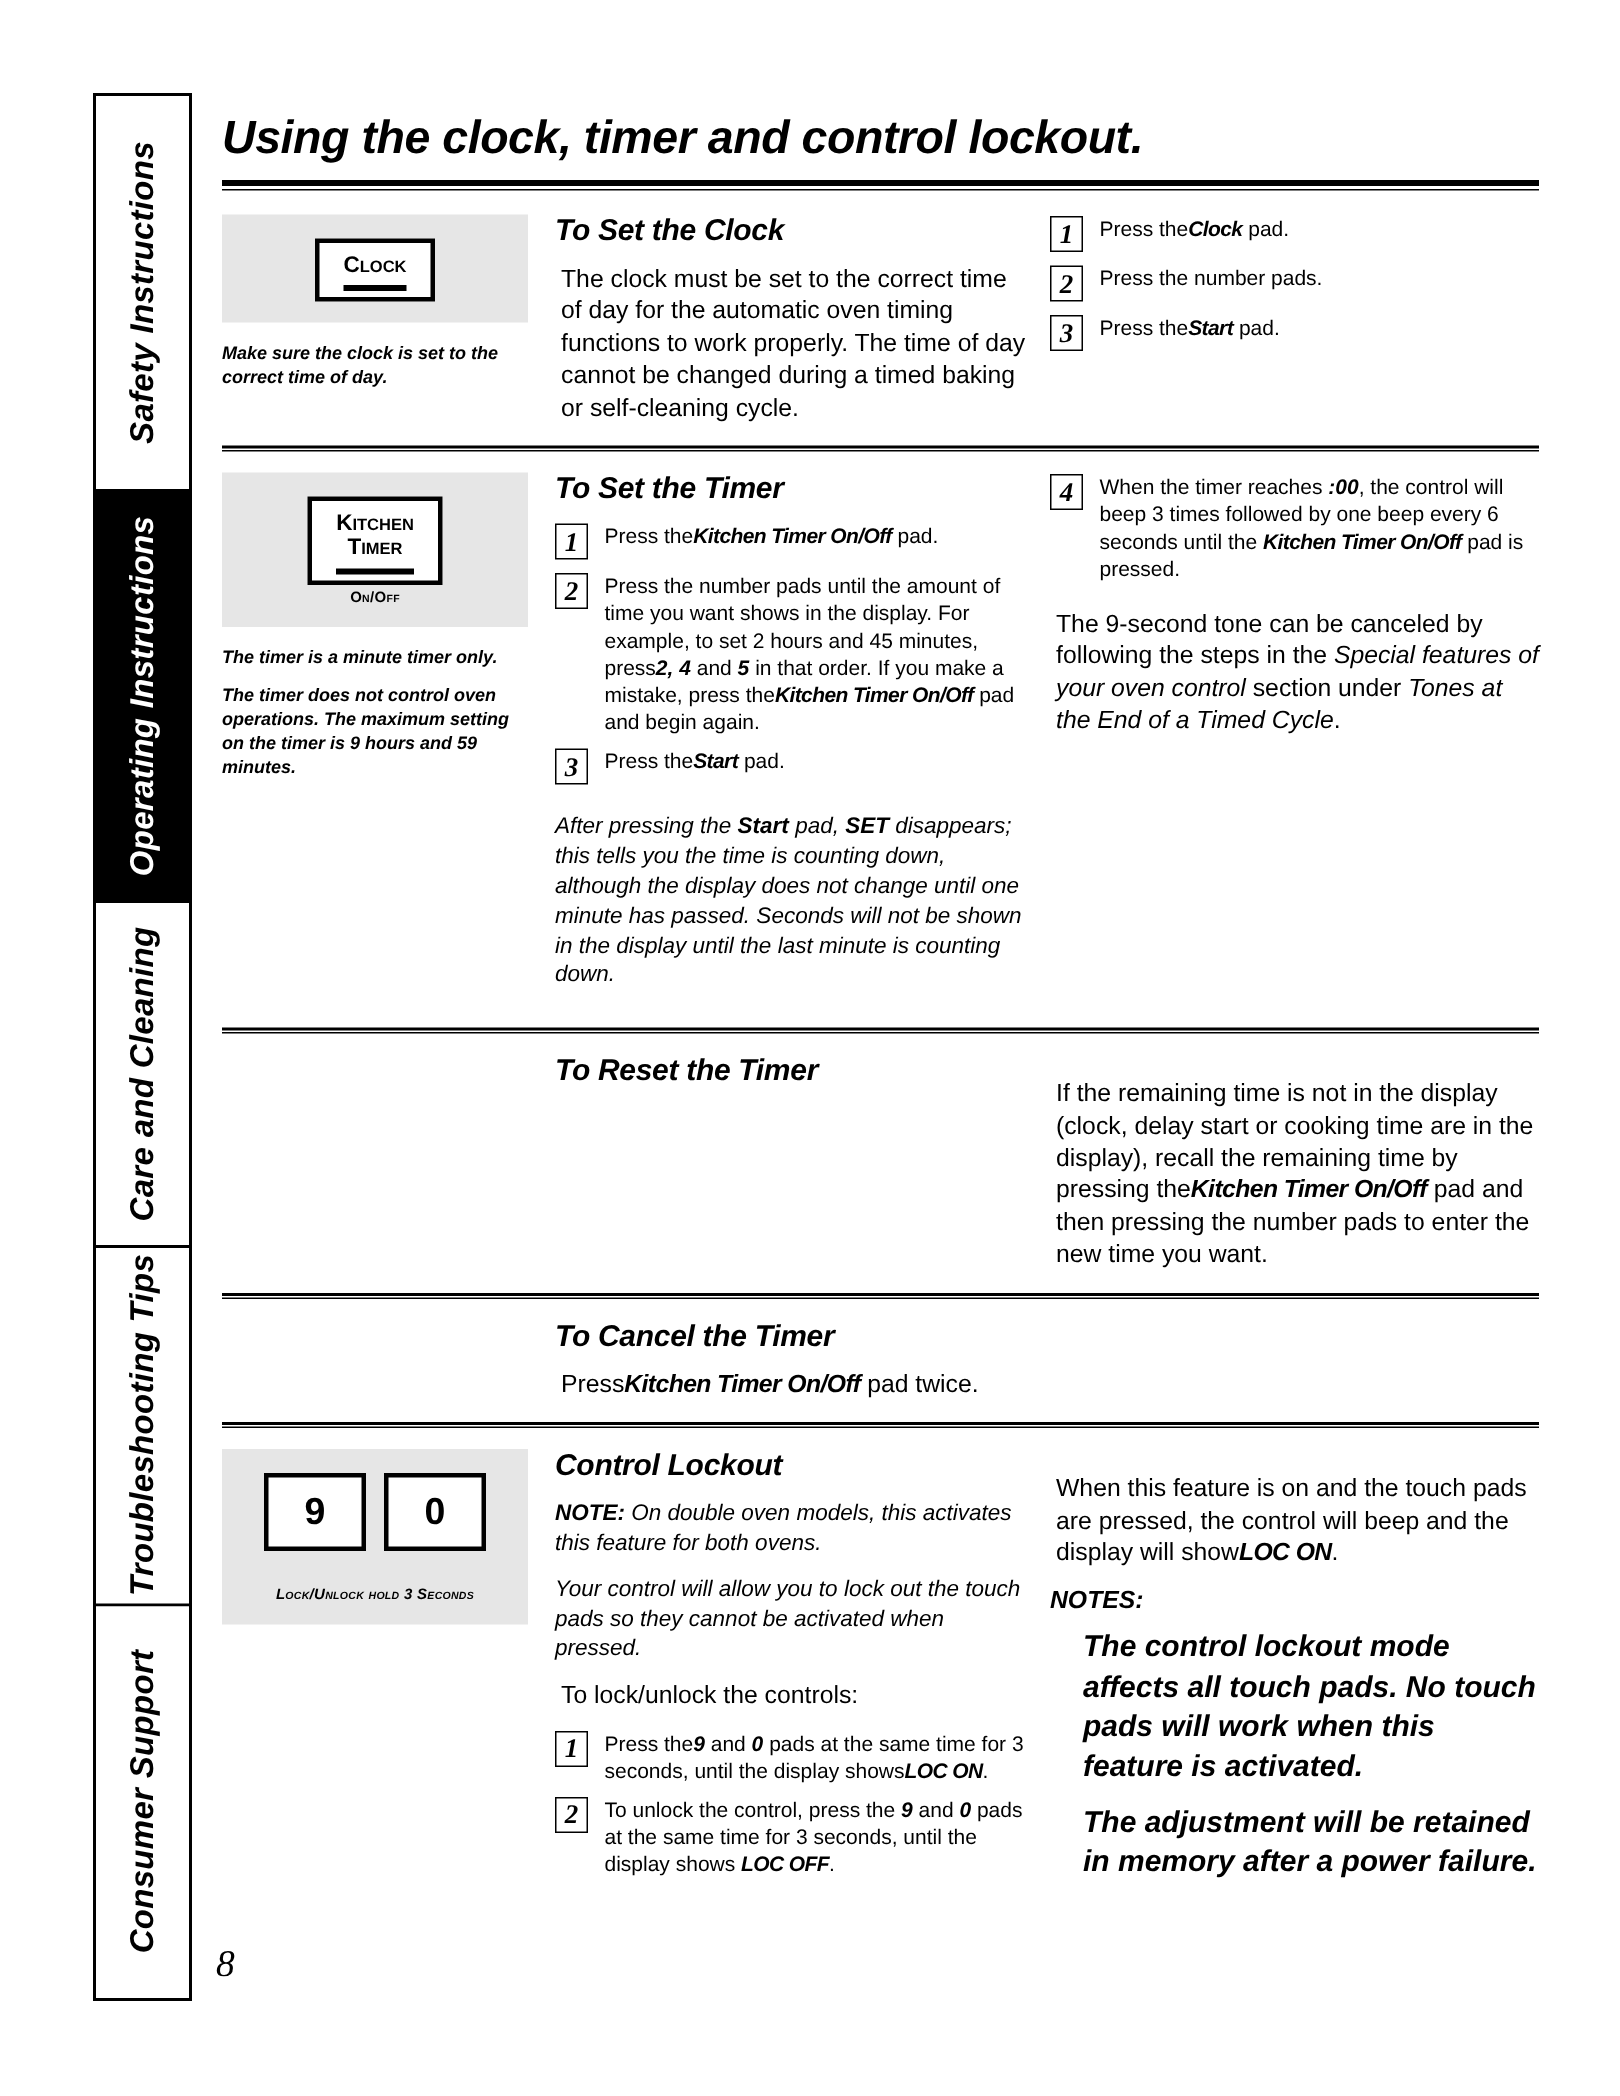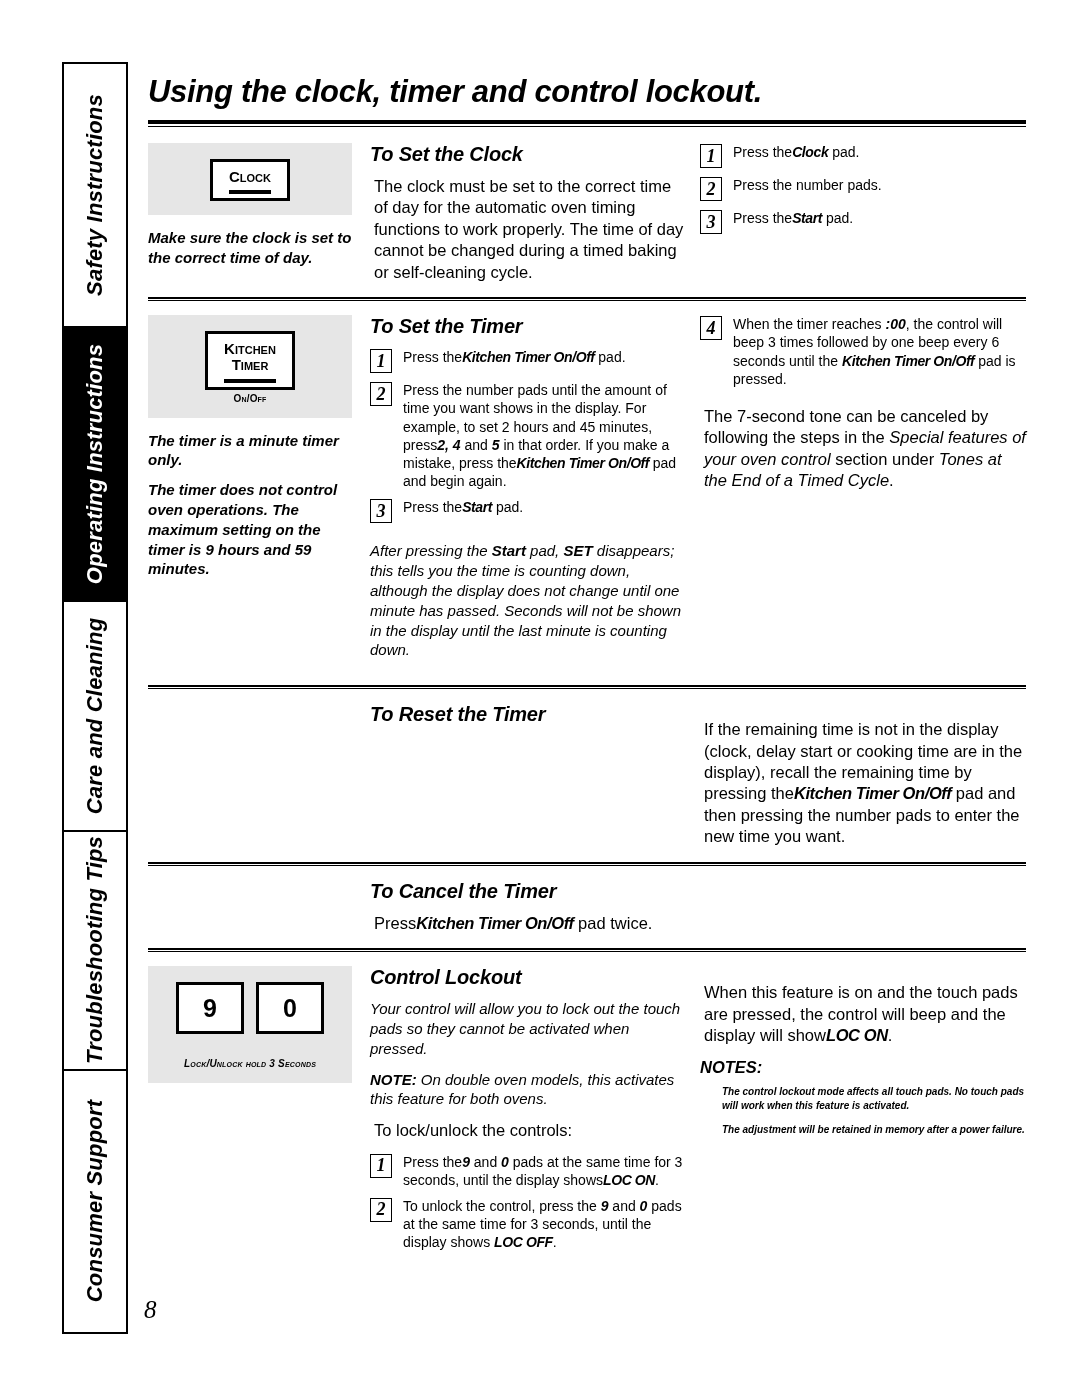--- a/index.html
+++ b/index.html
@@ -141,21 +141,21 @@
     font-size: 10px;
     margin-top: 3px;
     letter-spacing: 0.2px;
   }
   .sc { font-variant: small-caps; }
 
   .illus-note {
     font-family: "Liberation Sans", sans-serif;
     font-style: italic;
     font-weight: bold;
-    font-size: 15px;
+    font-size: 12px;
     line-height: 1.32;
     margin-top: 13px;
   }
   .illus-note p { margin: 0 0 10px 0; }
   .illus-note p:last-child { margin-bottom: 0; }
 
   
   .numpad-row { display: flex; gap: 12px; }
   .numpad {
     border: 3px solid #000;
@@ -236,21 +236,21 @@
     font-weight: bold;
     font-style: italic;
     font-size: 16.5px;
     margin: 12px 0 8px 0;
   }
   .notes-list { margin: 0; padding: 0 0 0 22px; list-style: none; }
   .notes-list li {
     font-family: "Liberation Sans", sans-serif;
     font-style: italic;
     font-weight: bold;
-    font-size: 10px;
+    font-size: 20px;
     line-height: 1.32;
     margin-bottom: 11px;
   }
   .notes-list li:last-child { margin-bottom: 0; }
 
   .spacer-sm { height: 8px; }
   .spacer-md { height: 16px; }
 </style>
 </head>
 <body>
@@ -357,21 +357,21 @@
     </div>
 
     <div class="col2">
       <ol class="steps">
         <li>
           <span class="step-num">4</span>
           <span class="step-text"><span>When the timer reaches </span><b class="solid">:00</b><span>, the control will beep 3 times followed by one beep every 6 seconds until the </span><b class="pad-name">Kitchen Timer On/Off</b><span> pad is pressed.</span></span>
         </li>
       </ol>
       <div class="spacer-sm"></div>
-      <p class="body"><span>The 7-second tone can be canceled by following the steps in the </span><i>Special features of your oven control</i><span> section under </span><i>Tones at the End of a Timed Cycle</i><span>.</span></p>
+      <p class="body"><span>The 9-second tone can be canceled by following the steps in the </span><i>Special features of your oven control</i><span> section under </span><i>Tones at the End of a Timed Cycle</i><span>.</span></p>
     </div>
   </div>
 
   <div class="rule-thin"></div>
 
   <div class="section">
     <div class="illus-col"></div>
     <div class="col1">
       <h2 class="sec-head">To Reset the Timer</h2>
     </div>
@@ -401,22 +401,22 @@
         <div class="numpad-row">
           <div class="numpad">9</div>
           <div class="numpad">0</div>
         </div>
         <div class="pad-caption sc" style="font-style:italic;margin-top:24px;">Lock/Unlock hold 3 Seconds</div>
       </div>
     </div>
 
     <div class="col1">
       <h2 class="sec-head">Control Lockout</h2>
+      <p class="ital"><b>NOTE:</b><span> On double oven models, this activates this feature for both ovens.</span></p>
       <p class="ital">Your control will allow you to lock out the touch pads so they cannot be activated when pressed.</p>
-      <p class="ital"><b>NOTE:</b><span> On double oven models, this activates this feature for both ovens.</span></p>
       <p class="body">To lock/unlock the controls:</p>
       <ol class="steps">
         <li>
           <span class="step-num">1</span>
           <span class="step-text"><span>Press the</span><b class="solid">9</b><span> and </span><b class="solid">0</b><span> pads at the same time for 3 seconds, until the display shows</span><b class="pad-name">LOC ON</b><span>.</span></span>
         </li>
         <li>
           <span class="step-num">2</span>
           <span class="step-text"><span>To unlock the control, press the </span><b class="solid">9</b><span> and </span><b class="solid">0</b><span> pads at the same time for 3 seconds, until the display shows </span><b class="pad-name">LOC OFF</b><span>.</span></span>
         </li>

